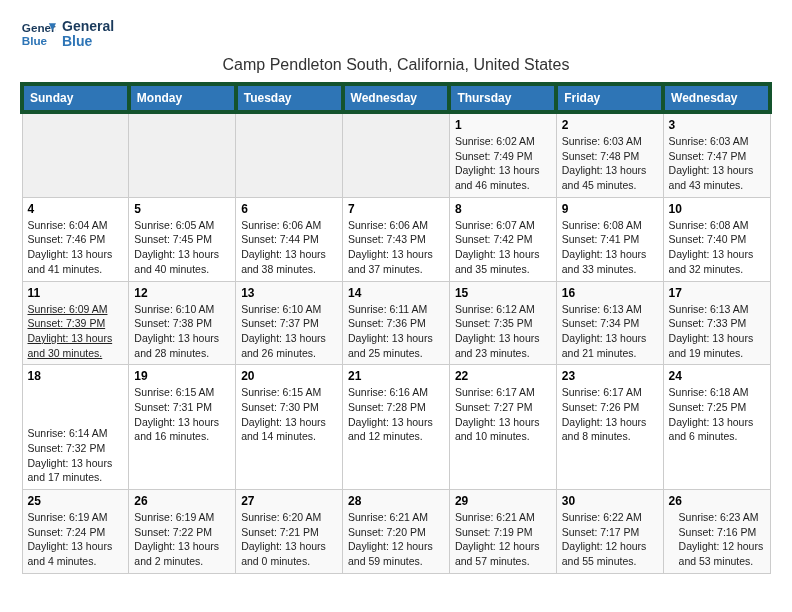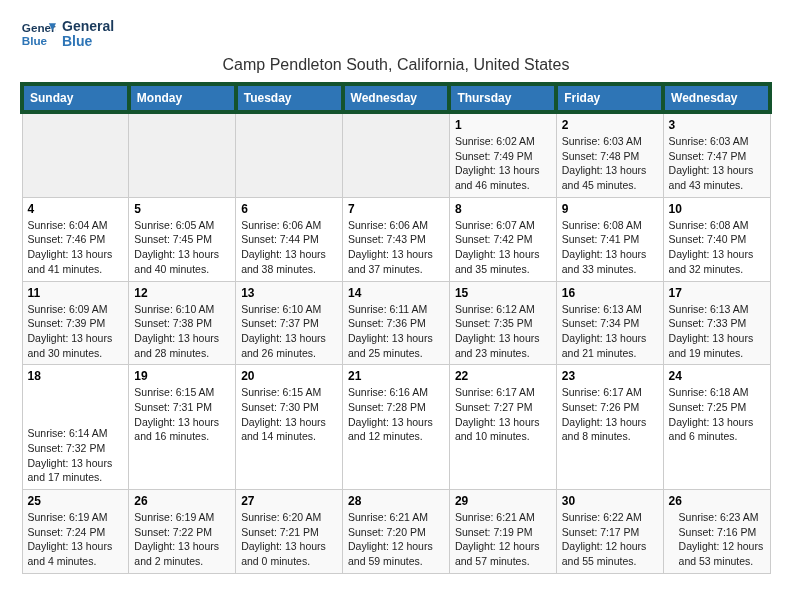--- a/index.html
+++ b/index.html
@@ -188,21 +188,21 @@
           <span class="day-number">10</span>
           <div class="day-info" style="white-space: pre-line;">Sunrise: 6:08 AM
 Sunset: 7:40 PM
 Daylight: 13 hours
 and 32 minutes.</div>
         </td>
       </tr>
       <tr>
         <td>
           <span class="day-number">11</span>
-          <div class="day-info" style="white-space: pre-line;">Sunrise: 6:09 AM
+          <div class="day-info" style="white-space: pre-line; text-decoration: underline;">Sunrise: 6:09 AM
 Sunset: 7:39 PM
 Daylight: 13 hours
 and 30 minutes.</div>
         </td>
         <td>
           <span class="day-number">12</span>
           <div class="day-info" style="white-space: pre-line;">Sunrise: 6:10 AM
 Sunset: 7:38 PM
 Daylight: 13 hours
 and 28 minutes.</div>

